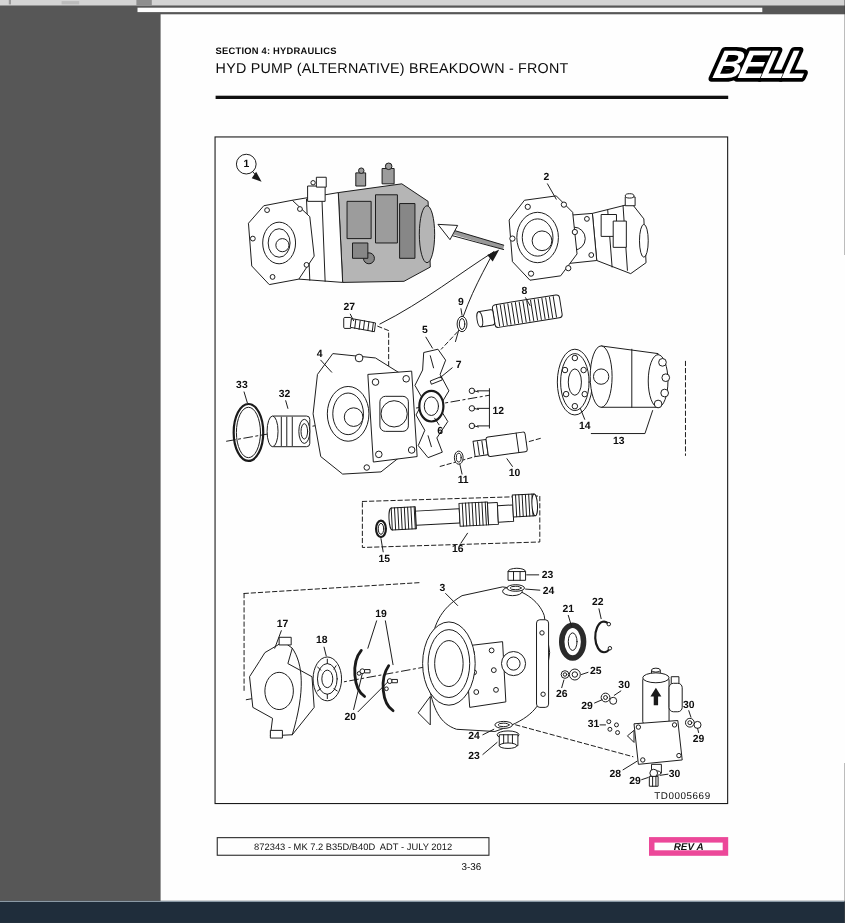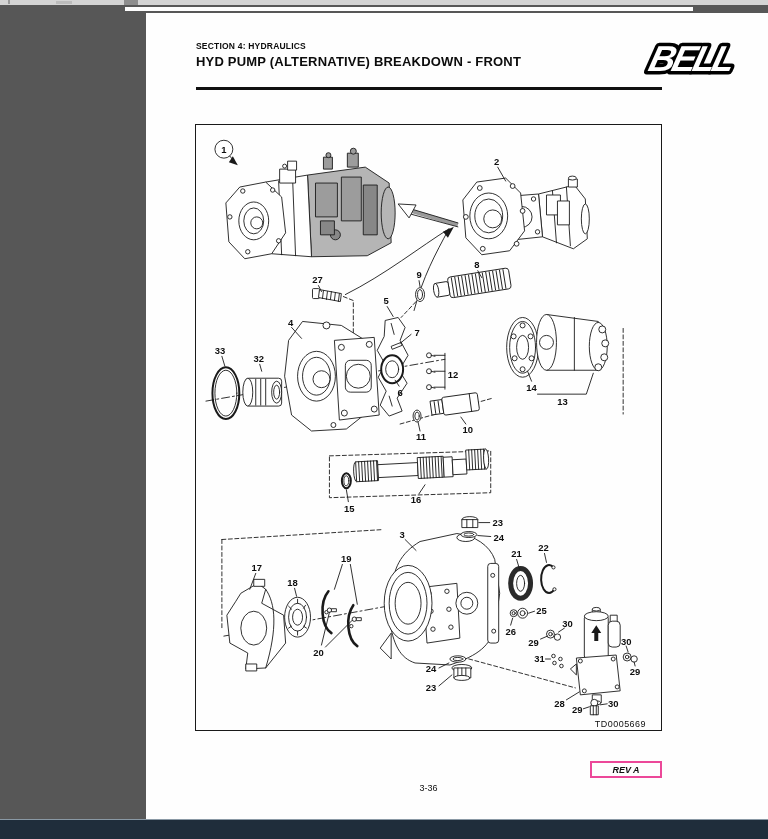--- a/index.html
+++ b/index.html
@@ -6,29 +6,29 @@
   .screen{position:relative;width:768px;height:839px;overflow:hidden;
           background:#575757;font-family:"Liberation Sans",sans-serif;}
   .toolbar{position:absolute;left:0;top:0;width:768px;height:5px;background:#d4d4d4;}
   .tb-mark1{position:absolute;left:8px;top:0;width:2px;height:4px;background:#9a9a9a;}
   .tb-mark2{position:absolute;left:56px;top:1px;width:16px;height:3px;background:#bcbcbc;}
   .tb-tab{position:absolute;left:124px;top:0;width:14px;height:5px;background:#8e8e8e;}
   .prev-page{position:absolute;left:125px;top:7px;width:568px;height:4px;background:#fdfdfd;}
   .page{position:absolute;left:125px;top:13px;width:660px;height:806px;background:#fefefe;margin-left:21px;}
   .hdr{position:absolute;left:50px;top:28px;color:#0c0c0c;}
   .hdr-section{font-size:8.5px;font-weight:bold;letter-spacing:.2px;}
-  .hdr-title{font-size:13px;font-weight:bold;margin-top:3px;letter-spacing:.2px;}
+  .hdr-title{font-size:13px;font-weight:normal;margin-top:3px;letter-spacing:.2px;}
   .logo{position:absolute;right:50px;top:22px;width:125px;height:46px;}
   .rule{position:absolute;left:50px;top:74px;width:466px;height:2.5px;background:#101010;}
   .frame{position:absolute;left:49px;top:111px;width:467px;height:607px;border:1.5px solid #1a1a1a;box-sizing:border-box;}
   .frame svg{display:block;width:100%;height:100%;}
   .doc-box{position:absolute;left:51px;top:748px;width:248px;height:17px;border:1px solid #2a2a2a;
            box-sizing:border-box;display:flex;align-items:center;justify-content:center;
            font-size:8.5px;color:#111;white-space:pre;}
-  .rev-box{position:absolute;left:444px;top:748px;width:72px;height:17px;border:2px solid #ec4899;
+  .rev-box{position:absolute;left:444px;top:748px;width:72px;height:17px;border:5px solid #ec4899;
            box-sizing:border-box;display:flex;align-items:center;justify-content:center;
            font-size:9px;font-weight:bold;font-style:italic;color:#111;}
   .page-num{position:absolute;left:49px;top:770px;width:467px;text-align:center;font-size:9px;color:#111;}
   .taskbar{position:absolute;left:0;top:819px;width:768px;height:20px;background:#1f2d3b;border-top:1px solid #8a99a5;box-sizing:border-box;}
   
   .s{stroke:#1a1a1a;stroke-width:.9;stroke-linejoin:round;stroke-linecap:round;fill:none;}
   .w{stroke:#1a1a1a;stroke-width:.9;stroke-linejoin:round;fill:#fff;}
   .t2{stroke-width:2;}
   .t3{stroke-width:2.6;}
   .d1{stroke-dasharray:4 2.5;}
@@ -481,20 +481,23 @@
           <text x="383" y="587" class="callout">29</text>
           <text x="373" y="500" class="callout">30</text>
           <text x="432" y="518" class="callout">30</text>
           <text x="419" y="581" class="callout">30</text>
           <text x="345" y="535" class="callout">31</text>
           <text x="63" y="234" class="callout">32</text>
           <text x="24" y="226" class="callout">33</text>
         </svg>
     </div>
 
+    <div class="doc-box">
+      <span>872343 - MK 7.2 B35D/B40D  ADT - JULY 2012</span>
+    </div>
     <div class="rev-box">
       <span>REV A</span>
     </div>
     <div class="page-num">3-36</div>
   </div>
 
   <div class="taskbar"></div>
 </div>
 
 </body></html>

